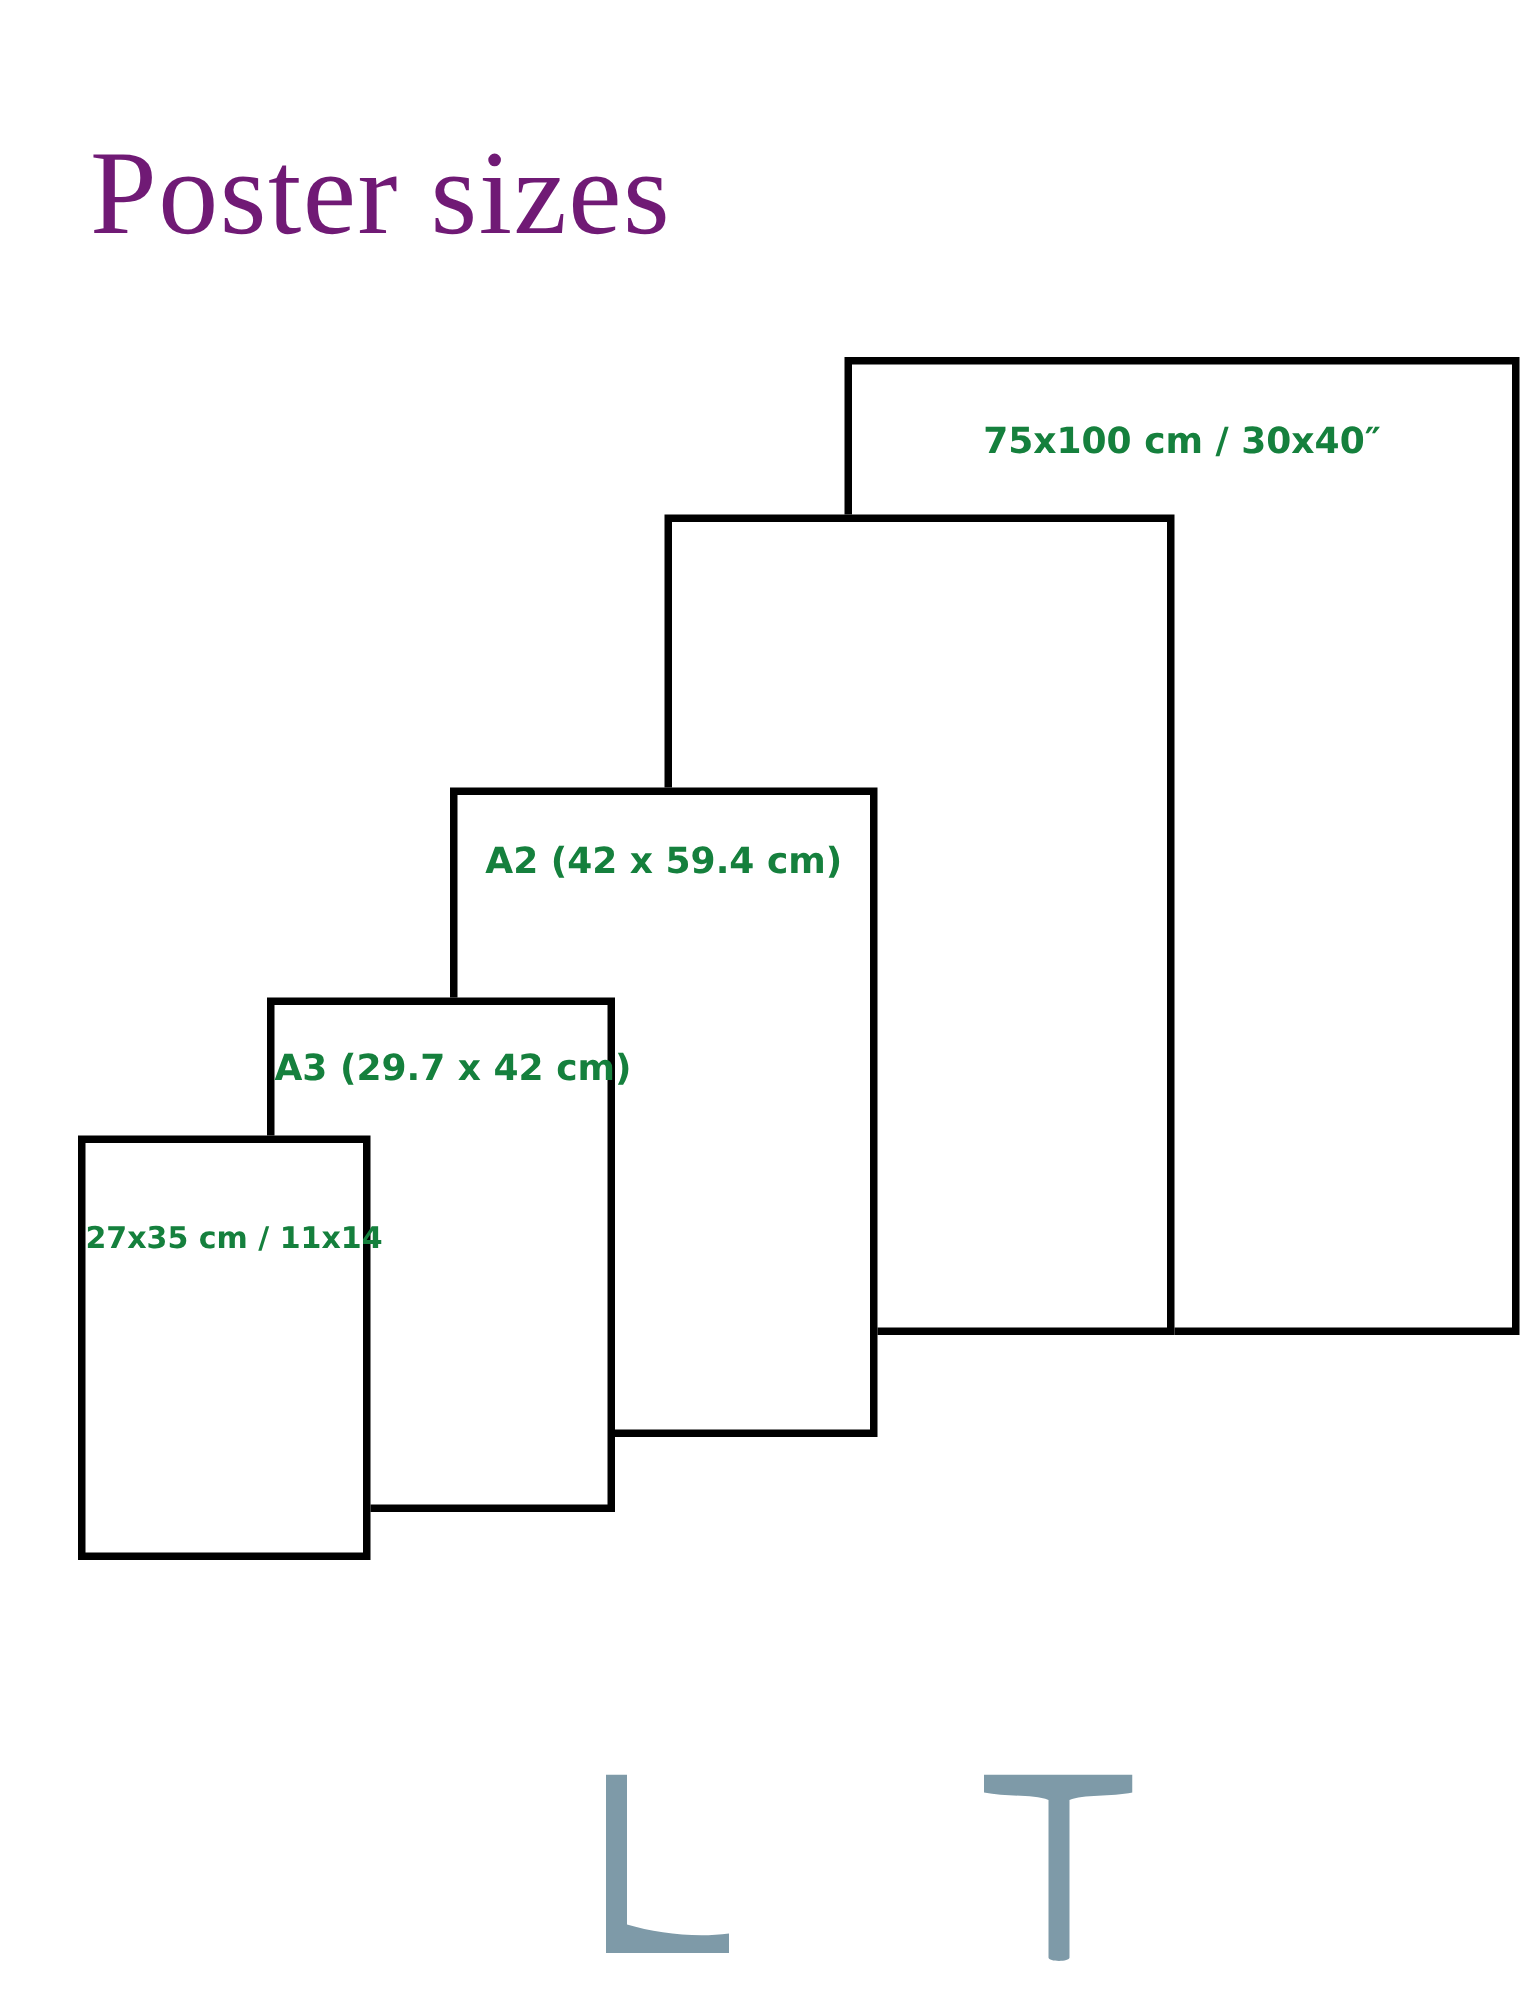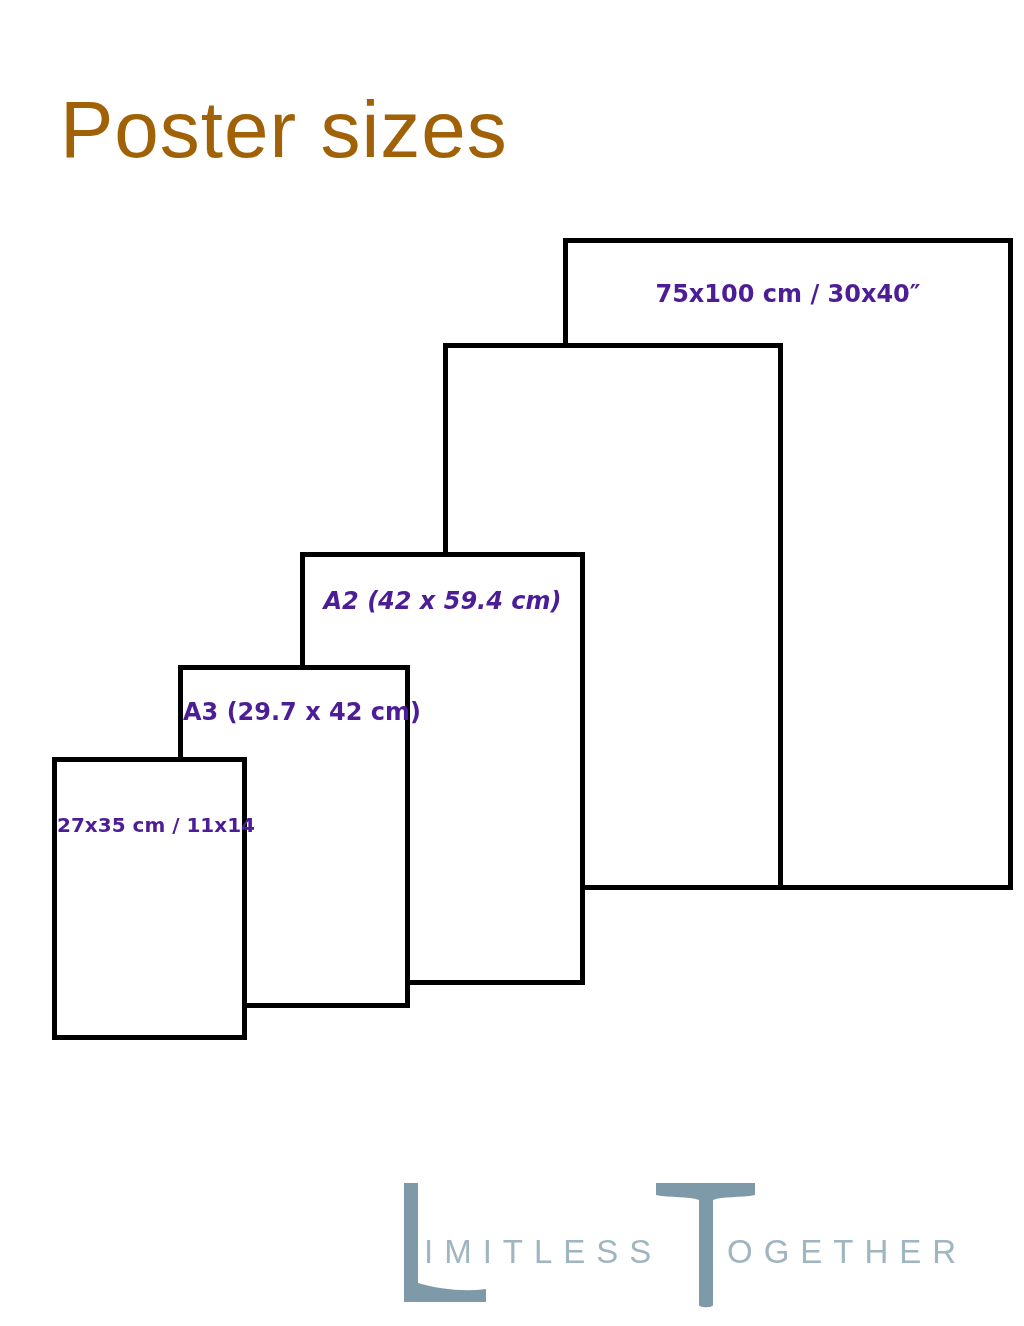--- a/index.html
+++ b/index.html
@@ -10,48 +10,48 @@
     background: #ffffff;
     font-family: "Liberation Sans", sans-serif;
     overflow: hidden;
   }
 
   
   .page-title {
     position: absolute;
     left: 60px;
     top: 30px;
-    font-family: Liberation Sans, sans-serif;
+    font-family: Liberation Serif, serif;
     font-weight: 400;
     font-size: 80px;
-    color: #a16207;
+    color: #701a75;
     letter-spacing: 1px;
     white-space: nowrap;
   }
 
   
   .size-box {
     position: absolute;
     background: #ffffff;
     border: 5px solid #000000;
     box-sizing: border-box;
   }
   #box-75x100 { left: 563px; top: 238px; width: 450px; height: 652px; }
   #box-60x90  { left: 443px; top: 343px; width: 340px; height: 547px; }
-  #box-a2     { left: 300px; top: 552px; width: 285px; height: 433px; font-style: italic; }
+  #box-a2     { left: 300px; top: 525px; width: 285px; height: 433px; }
   #box-a3     { left: 178px; top: 665px; width: 232px; height: 343px; }
   #box-27x35  { left:  52px; top: 757px; width: 195px; height: 283px; }
 
   .size-label {
     position: absolute;
     left: 0; right: 0;
     text-align: center;
     font-family: "DejaVu Sans", sans-serif;
     font-weight: bold;
-    color: #4c1d95;
+    color: #15803d;
     white-space: nowrap;
   }
   #box-75x100 .size-label { top: 37px; font-size: 24px; }
   #box-60x90  .size-label { top: 46px; font-size: 24px; line-height: 31px; }
   #box-a2     .size-label { top: 30px; font-size: 24px; }
   #box-a3     .size-label { top: 28px; font-size: 24px; }
   #box-27x35  .size-label { top: 51px; font-size: 20px; }
 
   
   .logo { position: absolute; left: 0; top: 0; width: 1024px; height: 1326px; pointer-events: none; }
@@ -94,18 +94,16 @@
 </div>
 
 <div class="size-box" id="box-27x35">
   <div class="size-label">27x35 cm / 11x14</div>
 </div>
 
 <div class="logo">
   <svg class="logo-initial" id="logo-l-svg" width="82" height="119" viewBox="0 0 82 119" aria-hidden="true">
     <path d="M0 0 H14 V100 C34 106 60 109 82 106 L82 119 H0 Z" fill="#7e9aa8"></path>
   </svg>
-  <span class="logo-letters" id="logo-word1-rest">IMITLESS</span>
   <svg class="logo-initial" id="logo-t-svg" width="99" height="125" viewBox="0 0 99 125" aria-hidden="true">
     <path d="M0 0 H99 L99 12 C85 15 66 13 57 17 V122 C57 125 43 125 43 122 V17 C33 13 14 15 0 12 Z" fill="#7e9aa8"></path>
   </svg>
-  <span class="logo-letters" id="logo-word2-rest">OGETHER</span>
 </div>
 
 </body></html>

